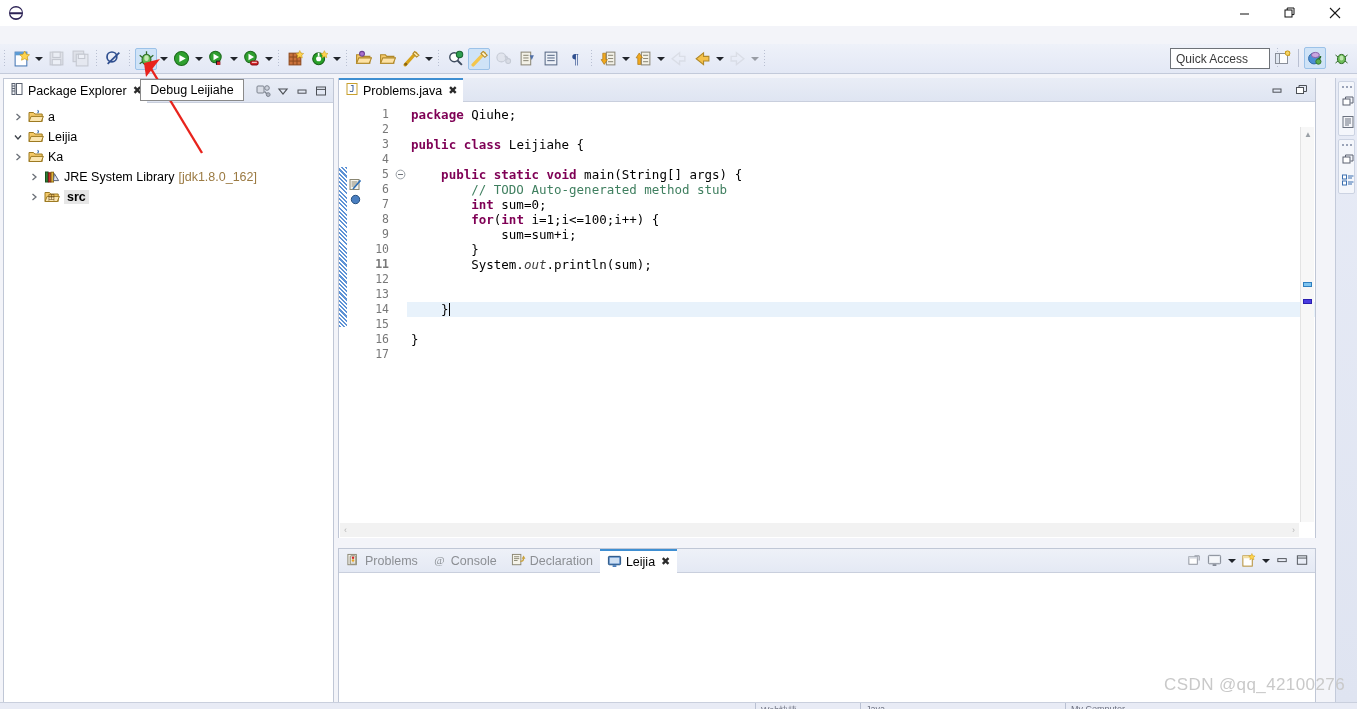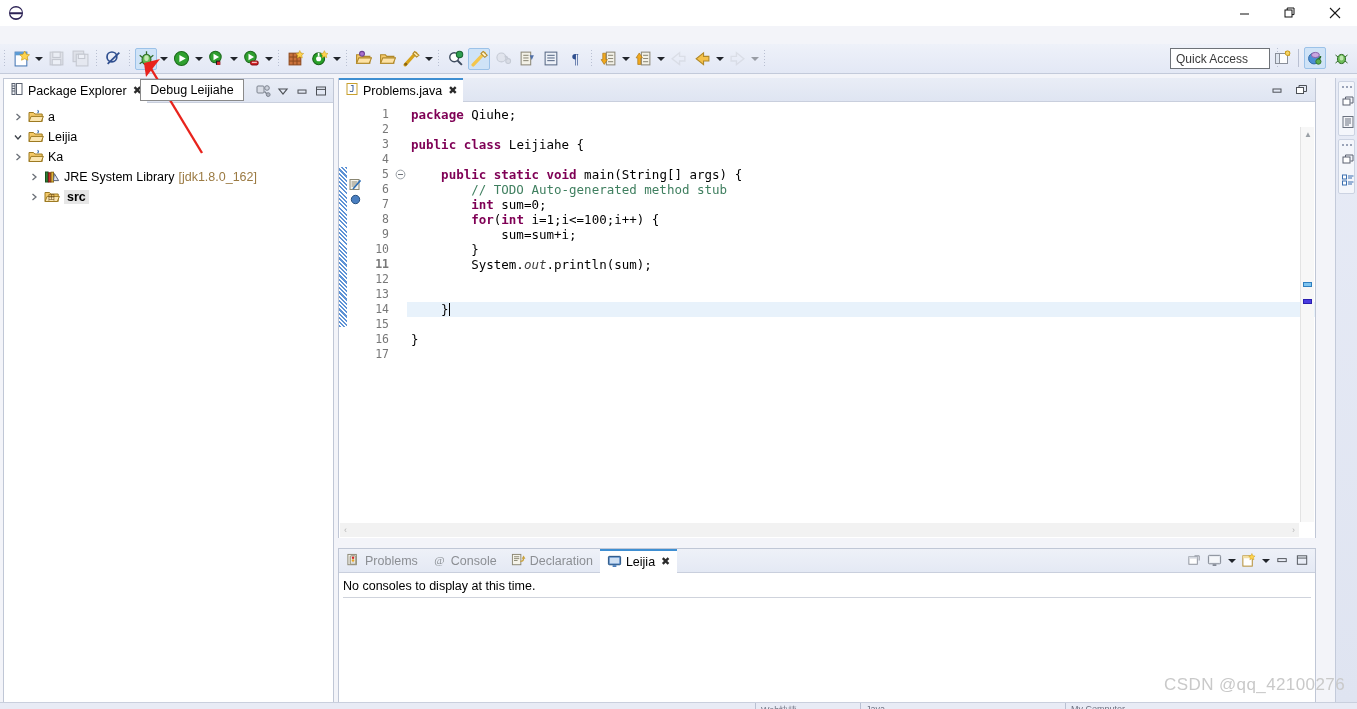--- a/index.html
+++ b/index.html
@@ -809,24 +809,20 @@
             </svg>
           </div>
           <div class="vt-btn">
             <svg width="15" height="15" viewBox="0 0 16 16">
               <rect x="2.5" y="3" width="10" height="9" fill="none" stroke="#4d5157"></rect>
               <line x1="2.5" y1="5.4" x2="12.5" y2="5.4" stroke="#4d5157"></line>
             </svg>
           </div>
         </div>
       </div>
-    <div class="console-body">
-      <span>No consoles to display at this time.</span>
-      <div class="console-rule"></div>
-    </div>
   </div>
 
   <div class="fastbar">
     <div class="fv-group">
       <div class="fv-grip">
         <span class="fv-dot"></span>
           <span class="fv-dot"></span>
           <span class="fv-dot"></span>
       </div>
       <div class="fv-btn">

